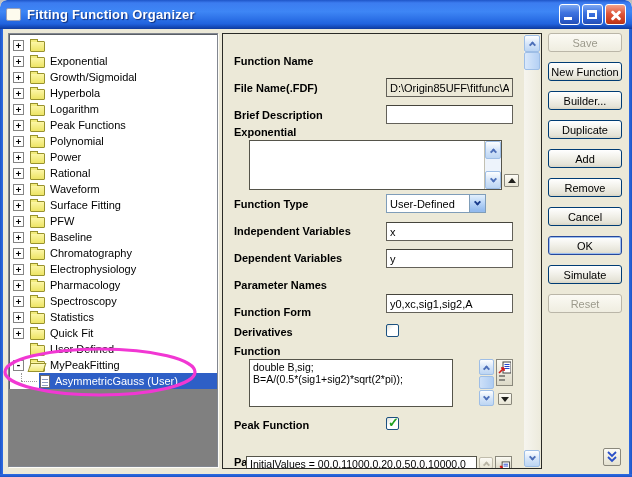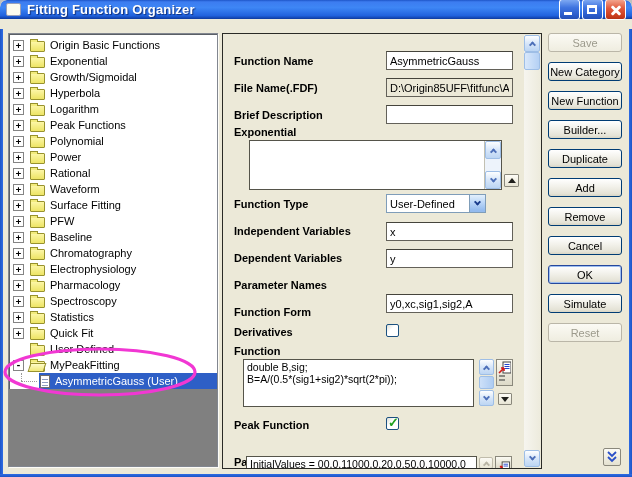--- a/index.html
+++ b/index.html
@@ -4,21 +4,21 @@
 <style>
   html,body{margin:0;padding:0;background:#c0c0c0;}
   *{box-sizing:border-box;}
   .window{
     position:relative;width:632px;height:477px;overflow:hidden;
     background:#ECE9D8;font-family:"Liberation Sans",sans-serif;
     border-radius:7px 7px 0 0;
   }
   
   .titlebar{
-    position:absolute;left:0;top:0;right:0;height:19px;
+    position:absolute;left:0;top:0;right:0;height:29px;
     background:linear-gradient(180deg,#1E55C8 0%,#3C7CF0 10%,#3E86F5 40%,#2163DE 82%,#1243AE 96%,#0E3A9C 100%);
     border-radius:7px 7px 0 0;display:flex;align-items:center;padding:0 6px;
   }
   .edge{position:absolute;background:linear-gradient(90deg,#1D54C6,#2E6CE4);}
   .edge.l{left:0;top:29px;bottom:0;width:3px;}
   .edge.r{right:0;top:29px;bottom:0;width:3px;background:linear-gradient(270deg,#1D54C6,#2E6CE4);}
   .edge.b{left:0;right:0;bottom:0;height:3px;background:linear-gradient(0deg,#1D54C6,#2E6CE4);}
   .app-icon{width:15px;height:13px;background:#FDFBEE;border:1px solid #9aa0b8;border-radius:2px;margin-right:6px;}
   .title-text{color:#fff;font-weight:bold;font-size:13px;text-shadow:1px 1px 1px #10307C;letter-spacing:.2px;flex:1;}
   .winbtn{width:21px;height:21px;border-radius:3px;margin-left:2px;border:1px solid #fff;
@@ -169,21 +169,20 @@
   <div class="edge r"></div>
   <div class="edge b"></div>
 
   <div class="treebox">
     <div class="tree-rows">
         <div class="trow">
       <span class="expand">+</span>
 
       <div class="rowbody">
         <span class="ticon folder"></span>
-        <span class="tlabel">Origin Basic Functions</span>
       </div>
     </div>
         <div class="trow">
       <span class="expand">+</span>
 
       <div class="rowbody">
         <span class="ticon folder"></span>
         <span class="tlabel">Exponential</span>
       </div>
     </div>
@@ -347,21 +346,20 @@
         <span class="tlabel">AsymmetricGauss (User)</span>
       </div>
     </div>
       </div>
     <div class="tree-fill"></div>
   </div>
 
   <div class="panel">
 
     <span class="flabel" style="top:21px">Function Name</span>
-    <input class="xpedit" style="top: 17px;" value="AsymmetricGauss">
 
     <span class="flabel" style="top:48px">File Name(.FDF)</span>
     <input class="xpedit readonly" style="top: 44px;" readonly="" value="D:\Origin85UFF\fitfunc\A">
 
     <span class="flabel" style="top:75px">Brief Description</span>
     <input class="xpedit" style="top: 71px;" value="">
 
     <span class="flabel" style="top:92px">Exponential</span>
     <div class="gbox" style="left:26px;top:106px;width:253px;height:50px">
       <div class="gtext"></div>
@@ -394,21 +392,21 @@
 
     <span class="flabel" style="top:245px">Parameter Names</span>
     <input class="xpedit" style="top: 260px;" value="y0,xc,sig1,sig2,A">
 
     <span class="flabel" style="top:272px">Function Form</span>
 
     <span class="flabel" style="top:292px">Derivatives</span>
     <span class="xpcheck" style="top:290px"></span>
 
     <span class="flabel" style="top:311px">Function</span>
-    <div class="gbox" style="left:20px;top:325px;width:231px;height:48px">
+    <div class="gbox" style="left:26px;top:325px;width:204px;height:48px">
       <div class="gtext">double B,sig;
 B=A/(0.5*(sig1+sig2)*sqrt(2*pi));</div>
     </div>
     <div style="position:absolute;left:256px;top:325px;width:15px;height:48px;display:flex;flex-direction:column">
       <span class="sbtn" style="height:16px">
           <span class="chev up lite"></span>
         </span>
       <span class="sthumb"></span>
       <span class="sbtn" style="height:16px">
           <span class="chev lite"></span>
@@ -455,21 +453,20 @@
       <span class="pthumb"></span>
       <span class="spacer"></span>
       <span class="sbtn">
           <span class="chev lite"></span>
         </span>
     </div>
   </div>
 
   <div class="btncol">
       <button class="xpbtn disabled" disabled="">Save</button>
-      <button class="xpbtn">New Category</button>
       <button class="xpbtn">New Function</button>
       <button class="xpbtn">Builder...</button>
       <button class="xpbtn">Duplicate</button>
       <button class="xpbtn">Add</button>
       <button class="xpbtn">Remove</button>
       <button class="xpbtn">Cancel</button>
       <button class="xpbtn default">OK</button>
       <button class="xpbtn">Simulate</button>
       <button class="xpbtn disabled" disabled="">Reset</button>
     </div>

